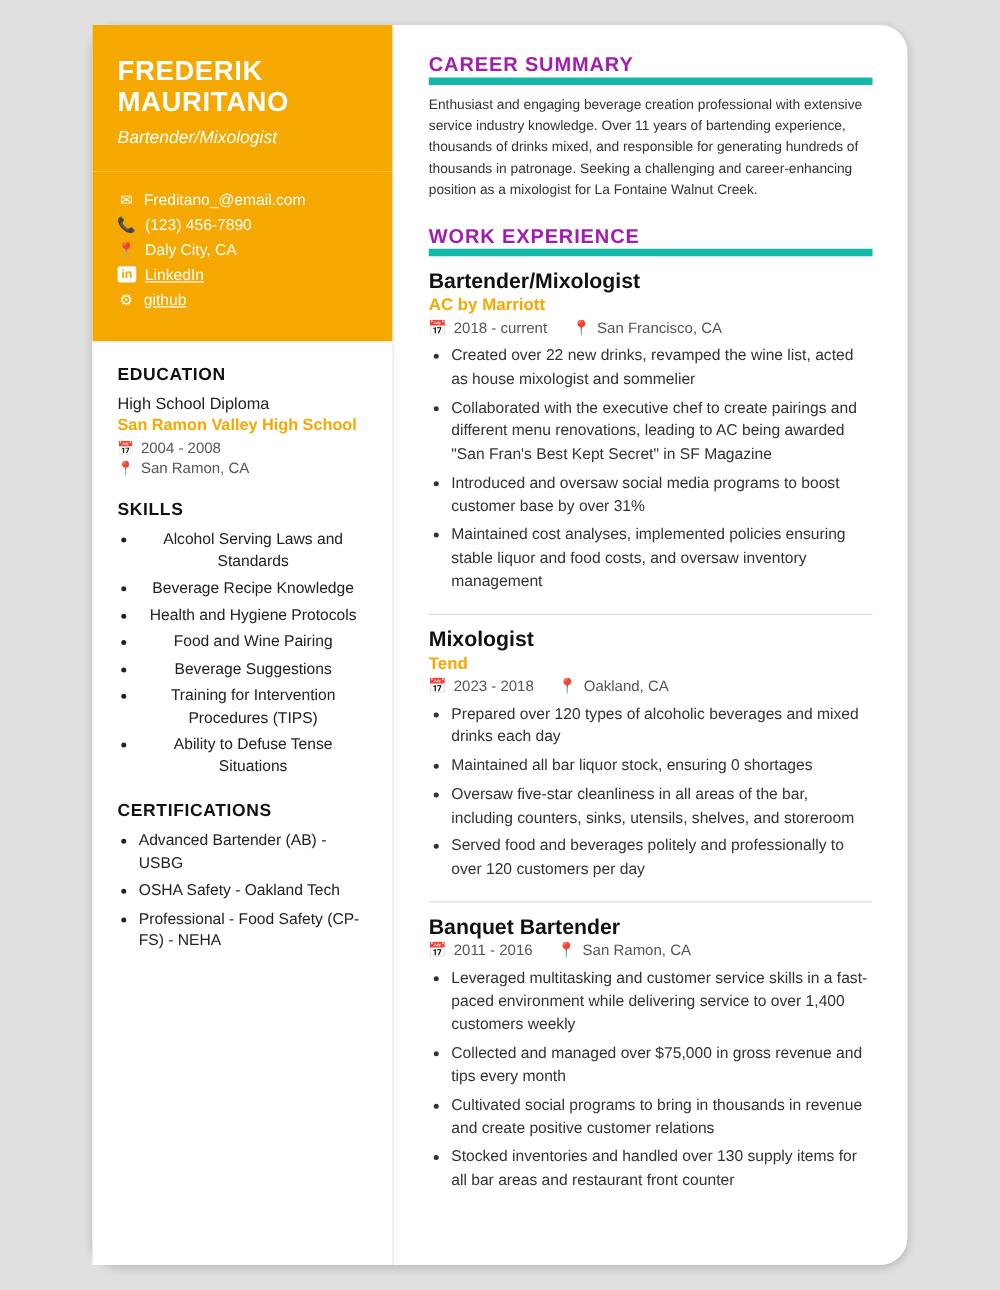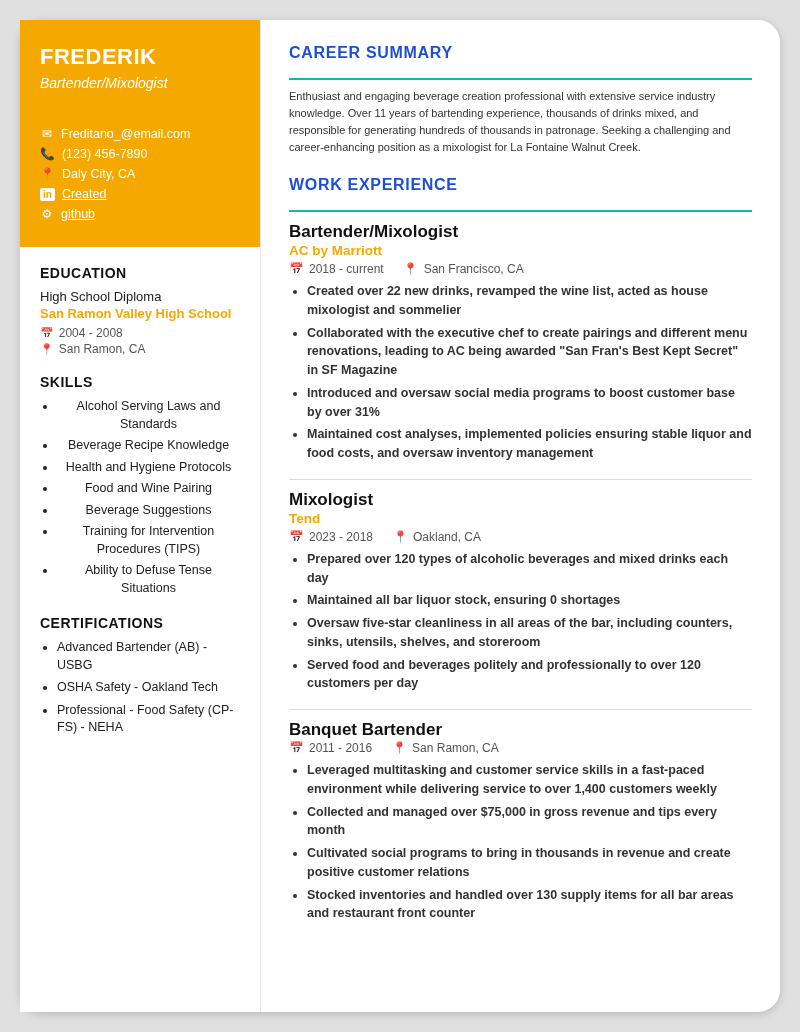--- a/index.html
+++ b/index.html
@@ -7,21 +7,21 @@
       font-family: Arial, sans-serif;
       font-size: 13px;
       background: #e0e0e0;
       display: flex;
       justify-content: center;
       align-items: flex-start;
       min-height: 1032px;
       padding: 20px;
     }
     .resume {
-      width: 760px;
+      width: 652px;
       background: #fff;
       display: flex;
       min-height: 992px;
       box-shadow: 0 2px 8px rgba(0,0,0,0.18);
       border-radius: 22px;
     }
     
     .sidebar {
       width: 240px;
       min-width: 240px;
@@ -139,23 +139,23 @@
       flex: 1;
       padding: 24px 28px;
       border-left: 1px solid #e8e8e8;
     }
     .main-section-title {
       font-size: 16px;
       font-weight: 900;
       text-transform: uppercase;
       letter-spacing: 0.7px;
       margin-bottom: 8px;
-      color: #1d4ed8;
-      border-bottom: 2px solid #14b8a6;
-      padding-bottom: 16px;
+      color: #a21caf;
+      border-bottom: 6px solid #14b8a6;
+      padding-bottom: 0;
     }
     .career-summary-text {
       font-size: 11px;
       color: #333;
       line-height: 1.55;
       margin-bottom: 20px;
     }
     .work-section {
       margin-bottom: 16px;
     }
@@ -183,21 +183,20 @@
     .job-meta-item {
       display: flex;
       align-items: center;
       gap: 5px;
     }
     .job-bullets {
       list-style: disc;
       padding-left: 18px;
       color: #333;
       margin-bottom: 6px;
-      font-weight: bold;
     }
     .job-bullets li {
       margin-bottom: 4px;
       font-size: 12.5px;
       line-height: 1.5;
     }
     .divider {
       border: none;
       border-top: 1.5px solid #ddd;
       margin: 14px 0 10px 0;
@@ -209,39 +208,40 @@
   </style>
 </head>
 <body>
 
 <div class="resume">
 
   <div class="sidebar">
     <div class="sidebar-header">
       <div class="name">
         <span>FREDERIK</span><br>
+        <span>MAURITANO</span>
       </div>
       <div class="title">Bartender/Mixologist</div>
     </div>
     <div class="sidebar-contact">
       <div class="contact-item">
         <span class="contact-icon">✉</span>
         <span>Freditano_@email.com</span>
       </div>
       <div class="contact-item">
         <span class="contact-icon">📞</span>
         <span>(123) 456-7890</span>
       </div>
       <div class="contact-item">
         <span class="contact-icon">📍</span>
         <span>Daly City, CA</span>
       </div>
       <div class="contact-item">
         <span class="contact-icon" style="font-weight:bold;font-size:10px;background:#fff;color:#F5A800;padding:1px 3px;border-radius:2px;">in</span>
-        <a href="#">Created</a>
+        <a href="#">LinkedIn</a>
       </div>
       <div class="contact-item">
         <span class="contact-icon">⚙</span>
         <a href="#">github</a>
       </div>
     </div>
     <div class="sidebar-body">
 
       <div class="section-title-left">EDUCATION</div>
       <div class="edu-degree">High School Diploma</div>

